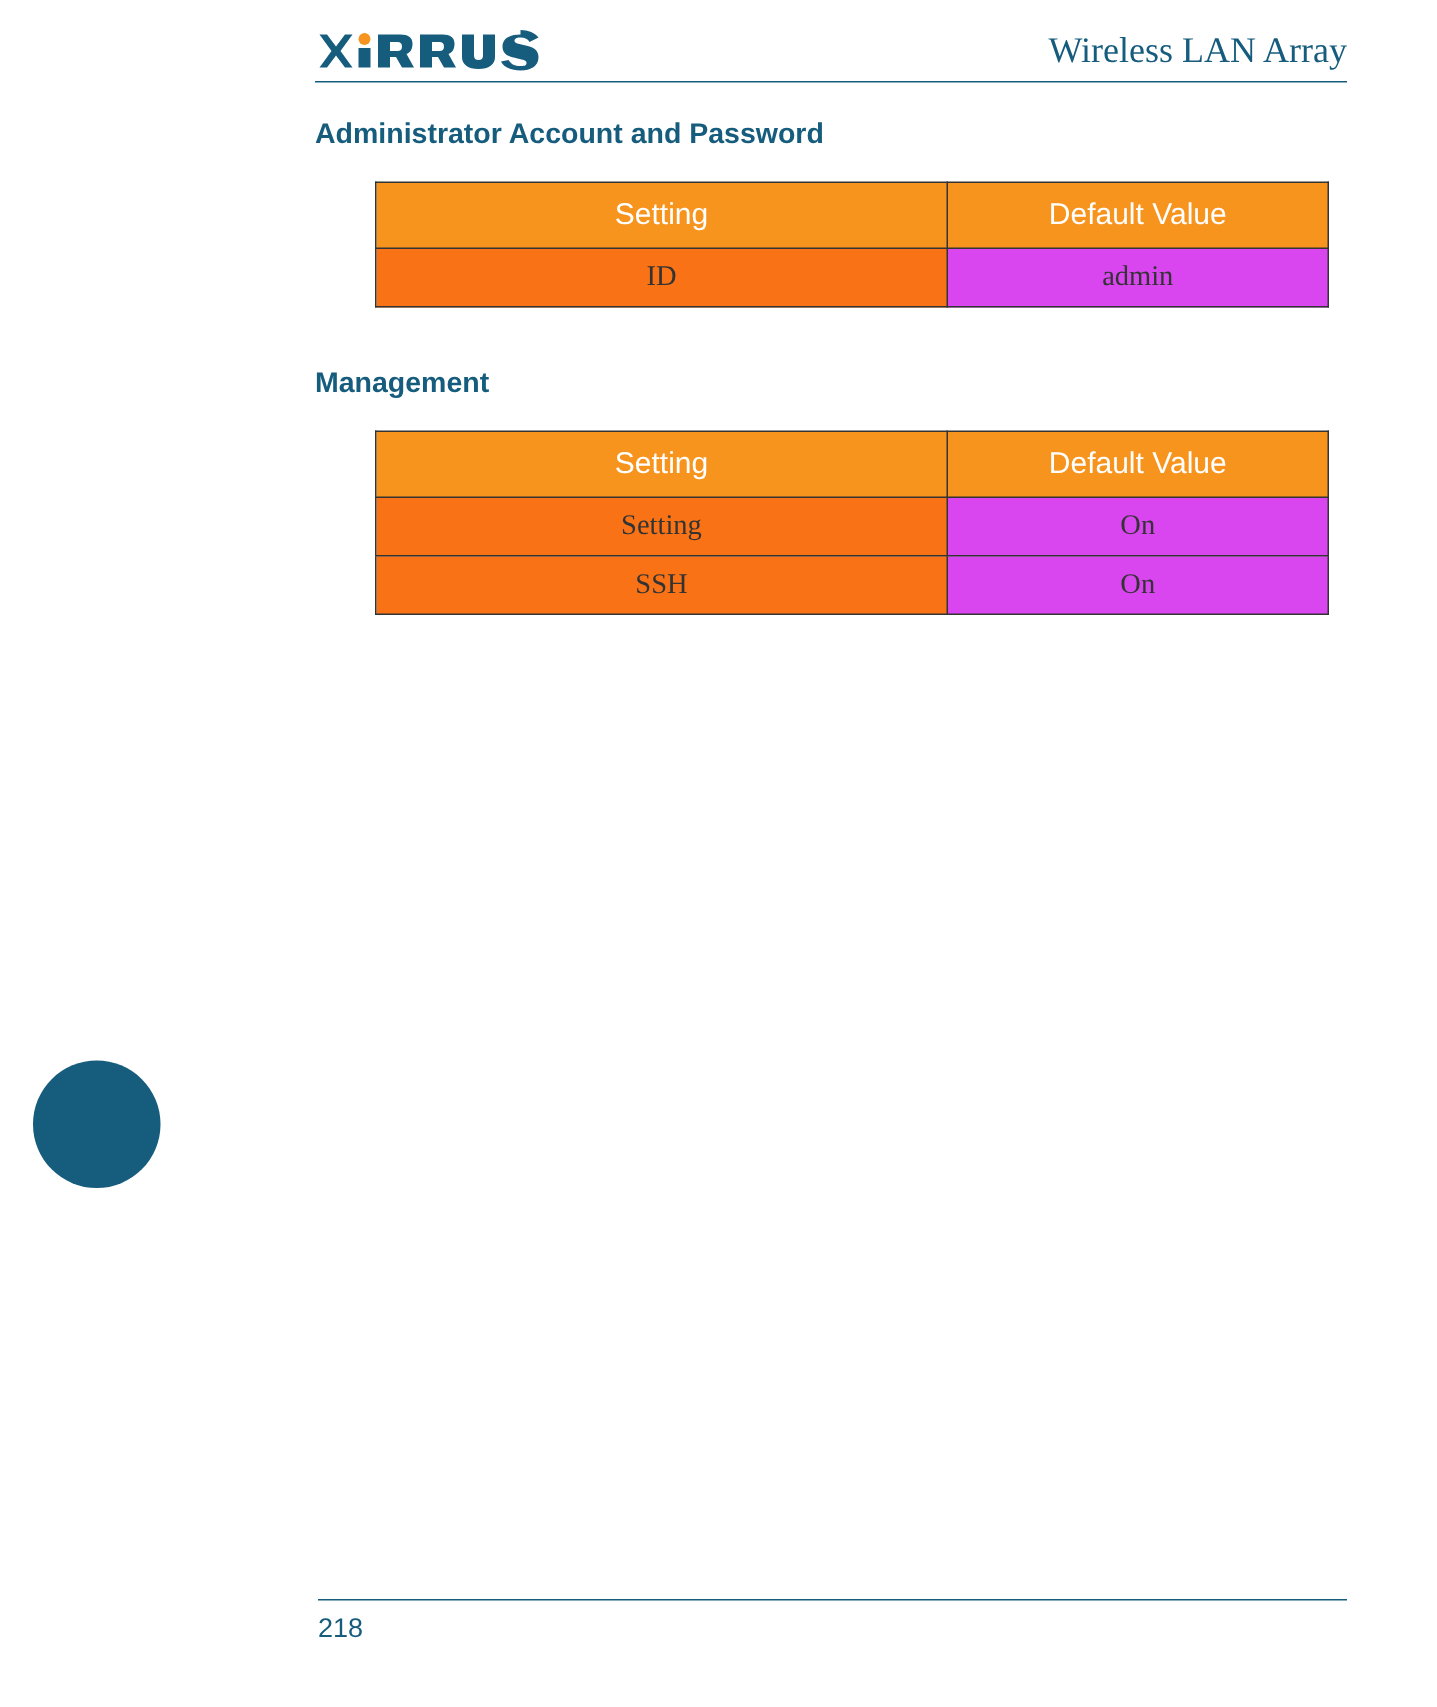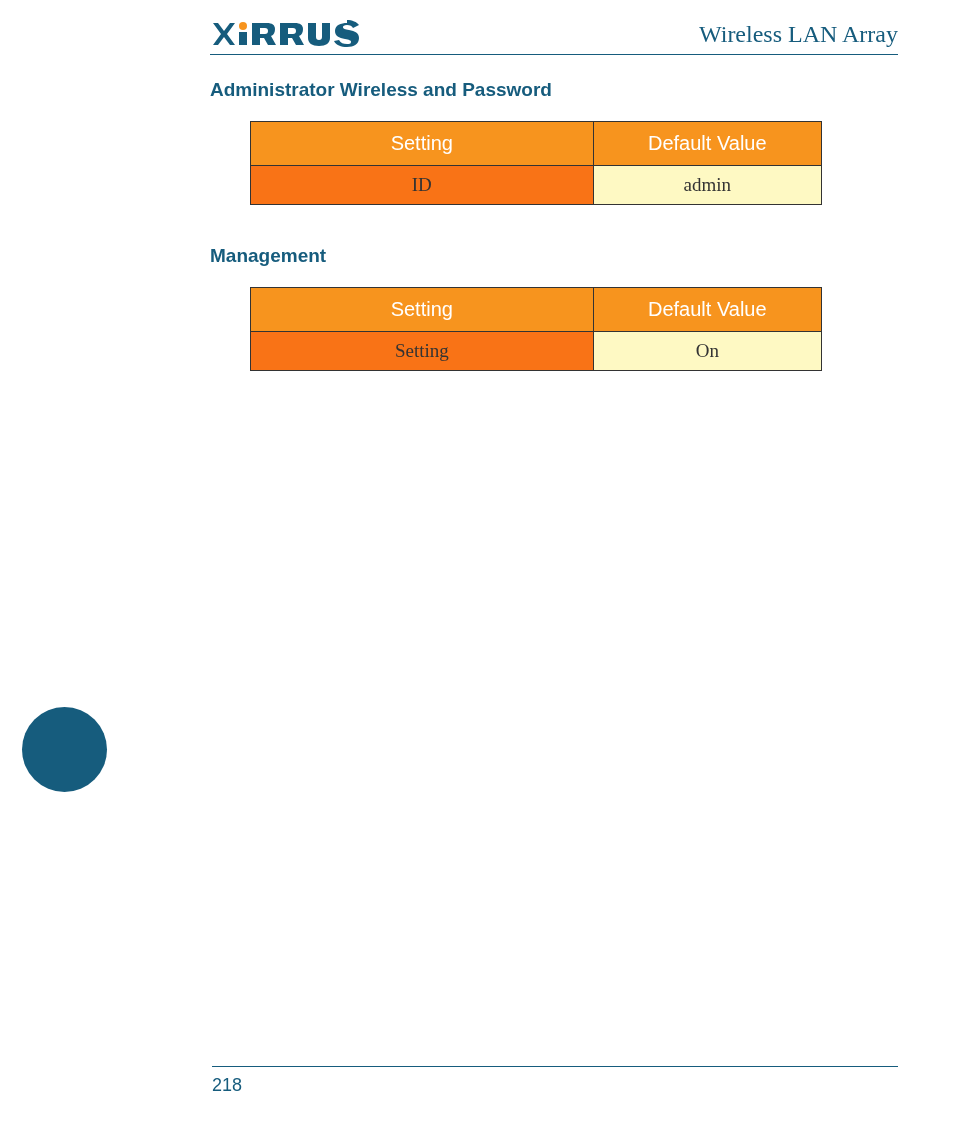--- a/index.html
+++ b/index.html
@@ -35,21 +35,21 @@
       font-weight: bold;
       font-size: 19px;
       color: #165c7d;
       margin-bottom: 20px;
       margin-top: 10px;
     }
     .settings-table {
       border-collapse: collapse;
       margin-left: 40px;
       margin-bottom: 40px;
-      width: 572px;
+      width: 636px;
     }
     .settings-table th {
       background: #f7941e;
       color: #fff;
       font-family: Arial, Helvetica, sans-serif;
       font-weight: normal;
       font-size: 20px;
       padding: 10px 12px;
       border: 1px solid #333;
       text-align: center;
@@ -60,21 +60,21 @@
       border: 1px solid #333;
       padding: 8px 12px;
       font-family: Georgia, serif;
       font-size: 19px;
     }
     .settings-table td.setting-cell {
       background: #f97316;
       text-align: center;
     }
     .settings-table td.value-cell {
-      background: #fef9c3;
+      background: #d946ef;
       text-align: center;
     }
     .side-circle {
       position: absolute;
       left: 22px;
       top: 707px;
       width: 85px;
       height: 85px;
       background: #165c7d;
       border-radius: 50%;
@@ -112,21 +112,21 @@
             <path d="M 42 3 L 42 25 L 50 25 L 50 18 L 54 18 L 58 25 L 66 25 L 61 16 C 64 15 65 12 65 9 C 65 5 62 3 57 3 Z M 50 8 L 55 8 C 57 8 58 9 58 11 C 58 13 57 14 55 14 L 50 14 Z" fill="#165c7d"></path>
             <path d="M 70 3 L 70 25 L 78 25 L 78 18 L 82 18 L 86 25 L 94 25 L 89 16 C 92 15 93 12 93 9 C 93 5 90 3 85 3 Z M 78 8 L 83 8 C 85 8 86 9 86 11 C 86 13 85 14 83 14 L 78 14 Z" fill="#165c7d"></path>
             <path d="M 98 3 L 98 18 C 98 23 102 26 109 26 C 116 26 120 23 120 18 L 120 3 L 112 3 L 112 17 C 112 19 111 20 109 20 C 107 20 106 19 106 17 L 106 3 Z" fill="#165c7d"></path>
             <path d="M 124 20 C 126 24 131 26 137 26 C 144 26 149 23 149 17 C 149 12 145 10 139 9 C 135 8 133 8 133 6 C 133 5 134 4 137 4 C 140 4 142 5 143 7 L 149 4 C 147 1 142 -1 137 -1 L 137 2 C 131 2 125 4 125 10 C 125 15 129 17 135 18 C 139 19 141 19 141 21 C 141 23 139 23 137 23 C 133 23 131 22 129 19 Z" fill="#165c7d" transform="translate(0,1)"></path>
           </g>
         </svg>
       </div>
       <div class="header-title">Wireless LAN Array</div>
     </div>
 
-    <div class="section-heading">Administrator Wireless and Password</div>
+    <div class="section-heading">Administrator Account and Password</div>
 
     <table class="settings-table">
       <thead>
         <tr>
           <th class="col-setting">Setting</th>
           <th class="col-value">Default Value</th>
         </tr>
       </thead>
       <tbody>
         <tr>
@@ -143,20 +143,24 @@
         <tr>
           <th class="col-setting">Setting</th>
           <th class="col-value">Default Value</th>
         </tr>
       </thead>
       <tbody>
         <tr>
           <td class="setting-cell">Setting</td>
           <td class="value-cell">On</td>
         </tr>
+        <tr>
+          <td class="setting-cell">SSH</td>
+          <td class="value-cell">On</td>
+        </tr>
       </tbody>
     </table>
   </div>
 
   <div class="footer">
     <span>218</span>
   </div>
 
 </div>
 

